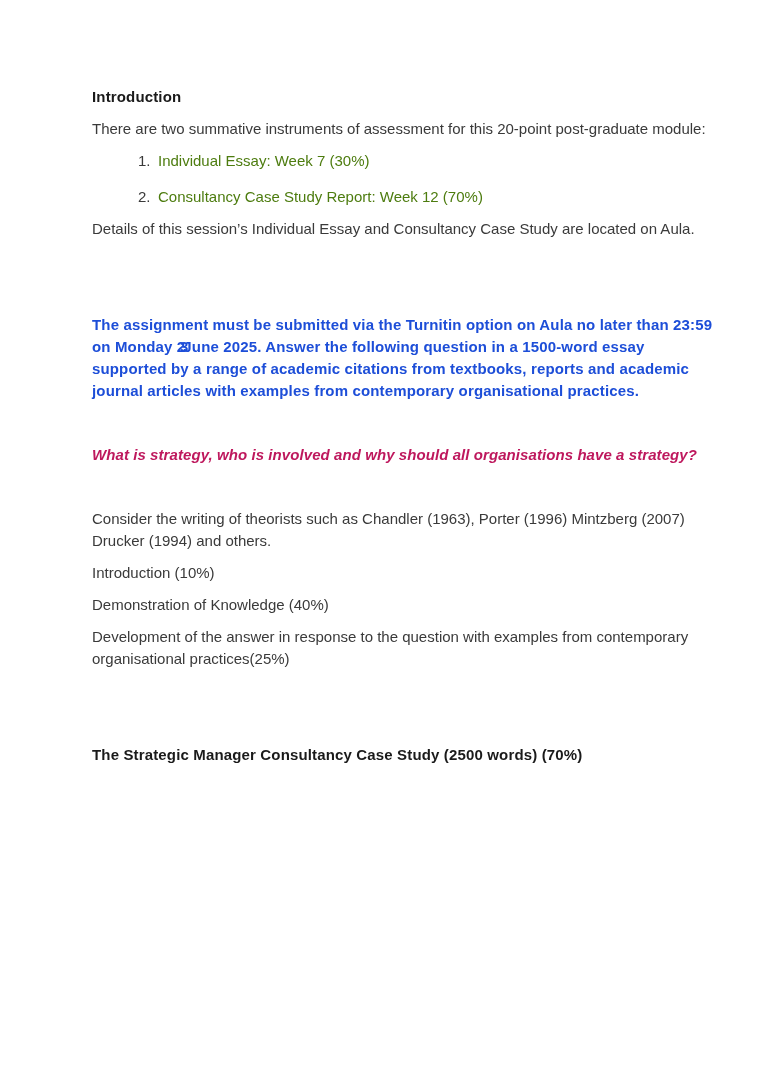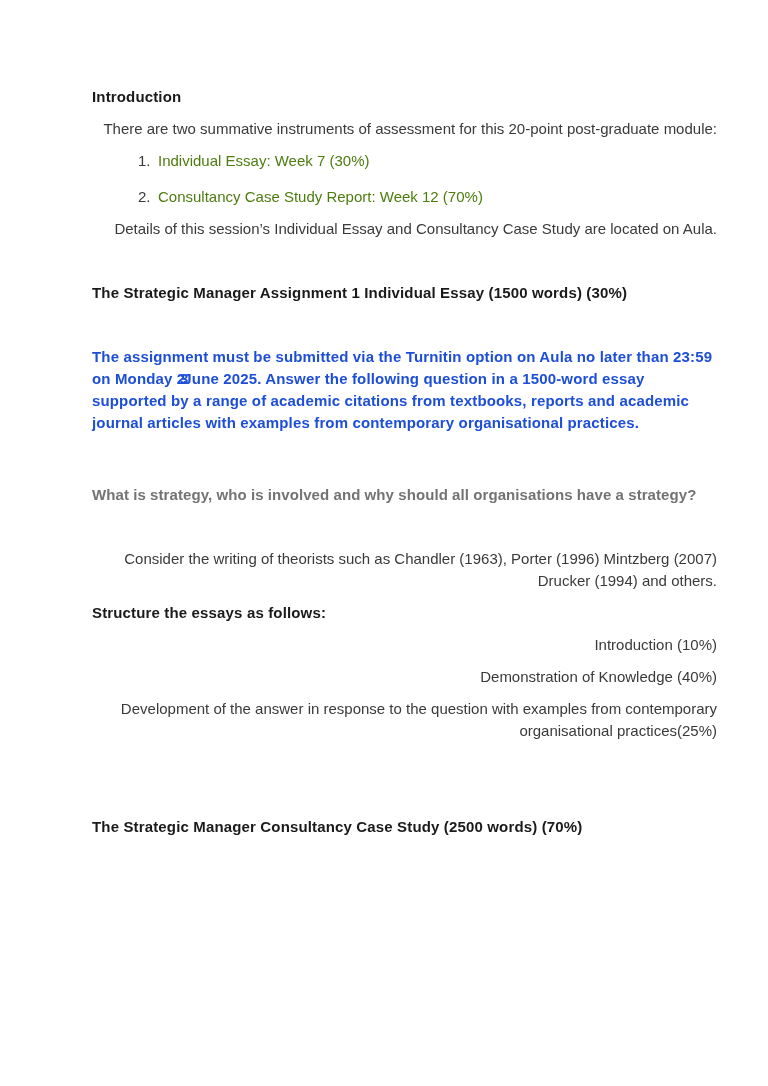--- a/index.html
+++ b/index.html
@@ -34,40 +34,40 @@
     margin: 0 0 10px 0;
     letter-spacing: 0.01em;
   }
   .para {
     font-size: 15px;
     font-weight: normal;
     color: #3a3a3a;
     line-height: 1.47;
     margin: 0 0 10px 0;
     max-width: 625px;
-    text-align: right;
   }
   .para-bold {
     font-size: 15px;
     font-weight: bold;
     color: #1d4ed8;
     line-height: 1.47;
     margin: 0 0 10px 0;
     max-width: 628px;
     letter-spacing: 0.01em;
   }
   .q-head {
     font-size: 15px;
     font-weight: bold;
-    color: #737373;
+    color: #be185d;
     line-height: 1.47;
-    margin: 8px 0 10px 0;
+    margin: 0 0 10px 0;
     max-width: 700px;
     white-space: nowrap;
     letter-spacing: 0.005em;
+    font-style: italic;
   }
   .spacer {
     height: 32px;
   }
   .spacer-lg {
     height: 64px;
   }
 
   
   ol.num-list {
@@ -113,35 +113,33 @@
 
     <ol class="num-list">
       <li>Individual Essay:  Week 7 (30%)</li>
       <li>Consultancy Case Study Report: Week 12 (70%)</li>
     </ol>
 
     <p class="para">Details of this session’s Individual Essay and Consultancy Case Study are located on Aula.</p>
 
     <div class="spacer"></div>
 
-    <h2 class="h-bold">The Strategic Manager Assignment 1 Individual Essay (1500 words) (30%)</h2>
 
     <div class="spacer"></div>
 
     <p class="para-bold"><span>The assignment must be submitted via the Turnitin option on Aula no later than 23:59 on Monday </span><span class="kern-tight">23</span><span>June 2025.  Answer the following question in a 1500-word essay supported by a range of academic citations from textbooks, reports and academic journal articles with examples from contemporary organisational practices.</span></p>
 
     <div class="spacer"></div>
 
     <h3 class="q-head">What is strategy, who is involved and why should all organisations have a strategy?</h3>
 
     <div class="spacer"></div>
 
     <p class="para">Consider the writing of theorists such as Chandler (1963), Porter (1996) Mintzberg (2007) Drucker (1994) and others.</p>
 
-    <h3 class="h-bold">Structure the essays as follows:</h3>
 
     <p class="para">Introduction (10%)</p>
 
     <p class="para">Demonstration of Knowledge (40%)</p>
 
     <p class="para">Development of the answer in response to the question with examples from contemporary organisational practices(25%)</p>
 
 
 
     <div class="spacer-lg"></div>

